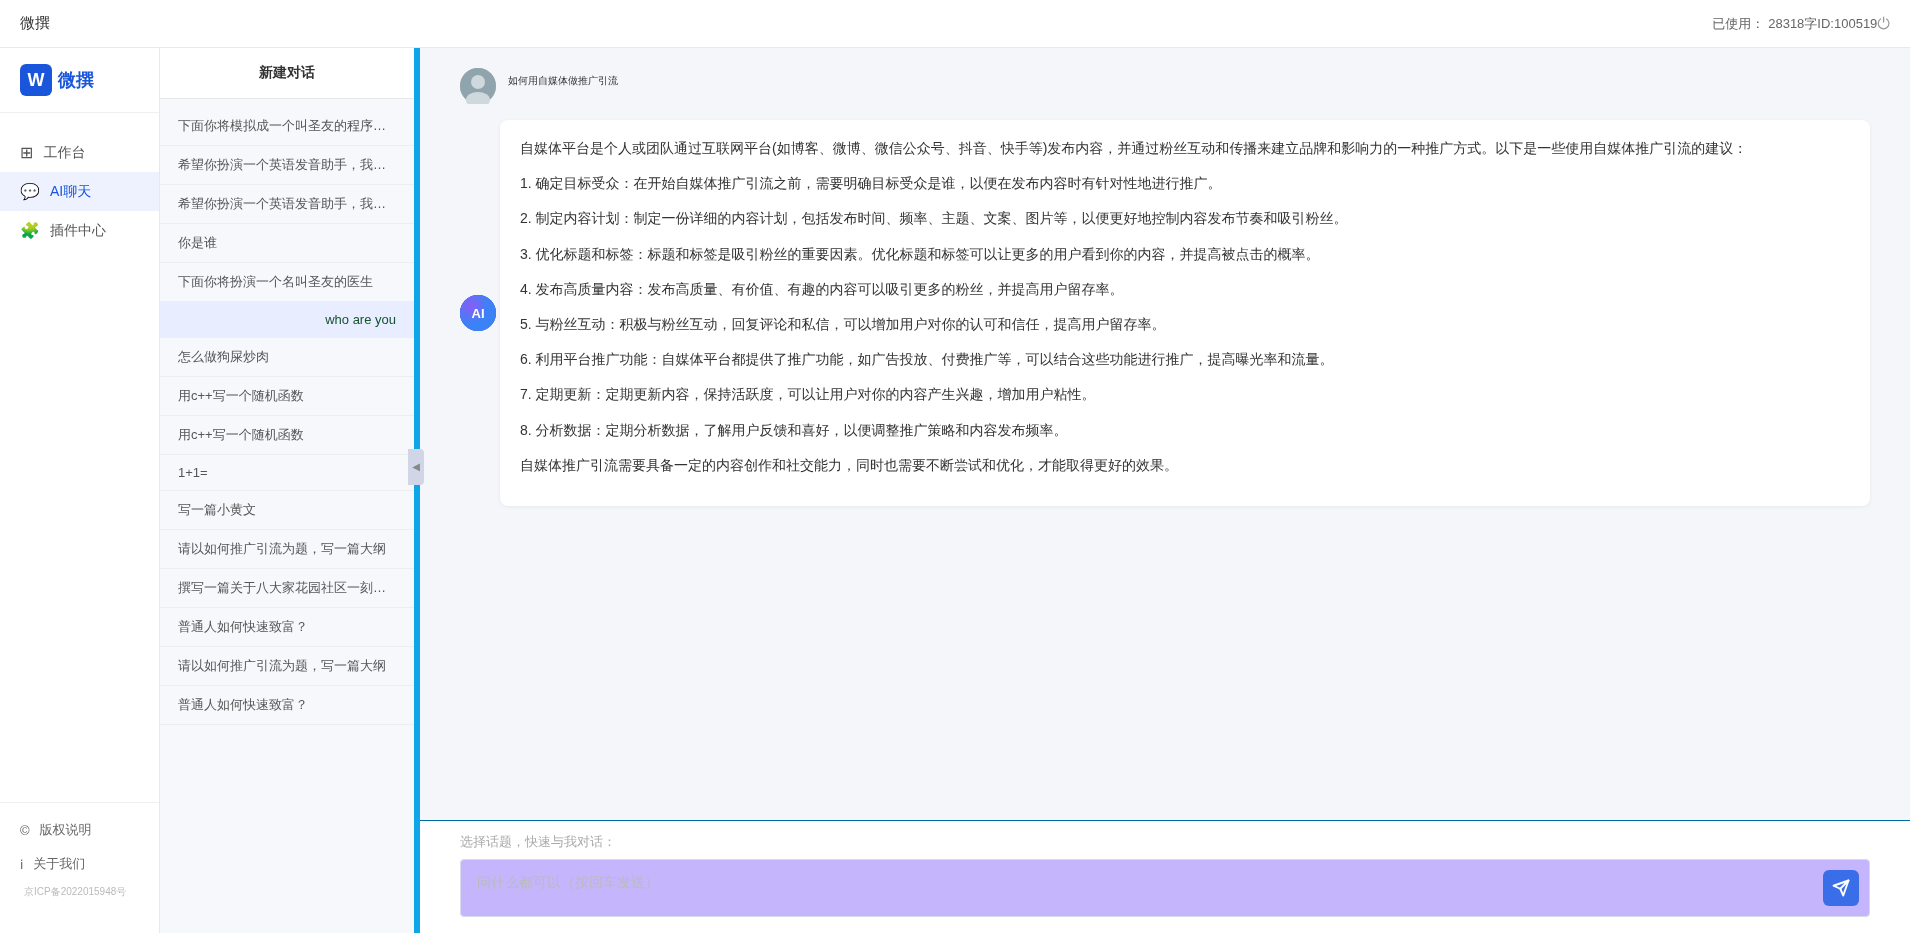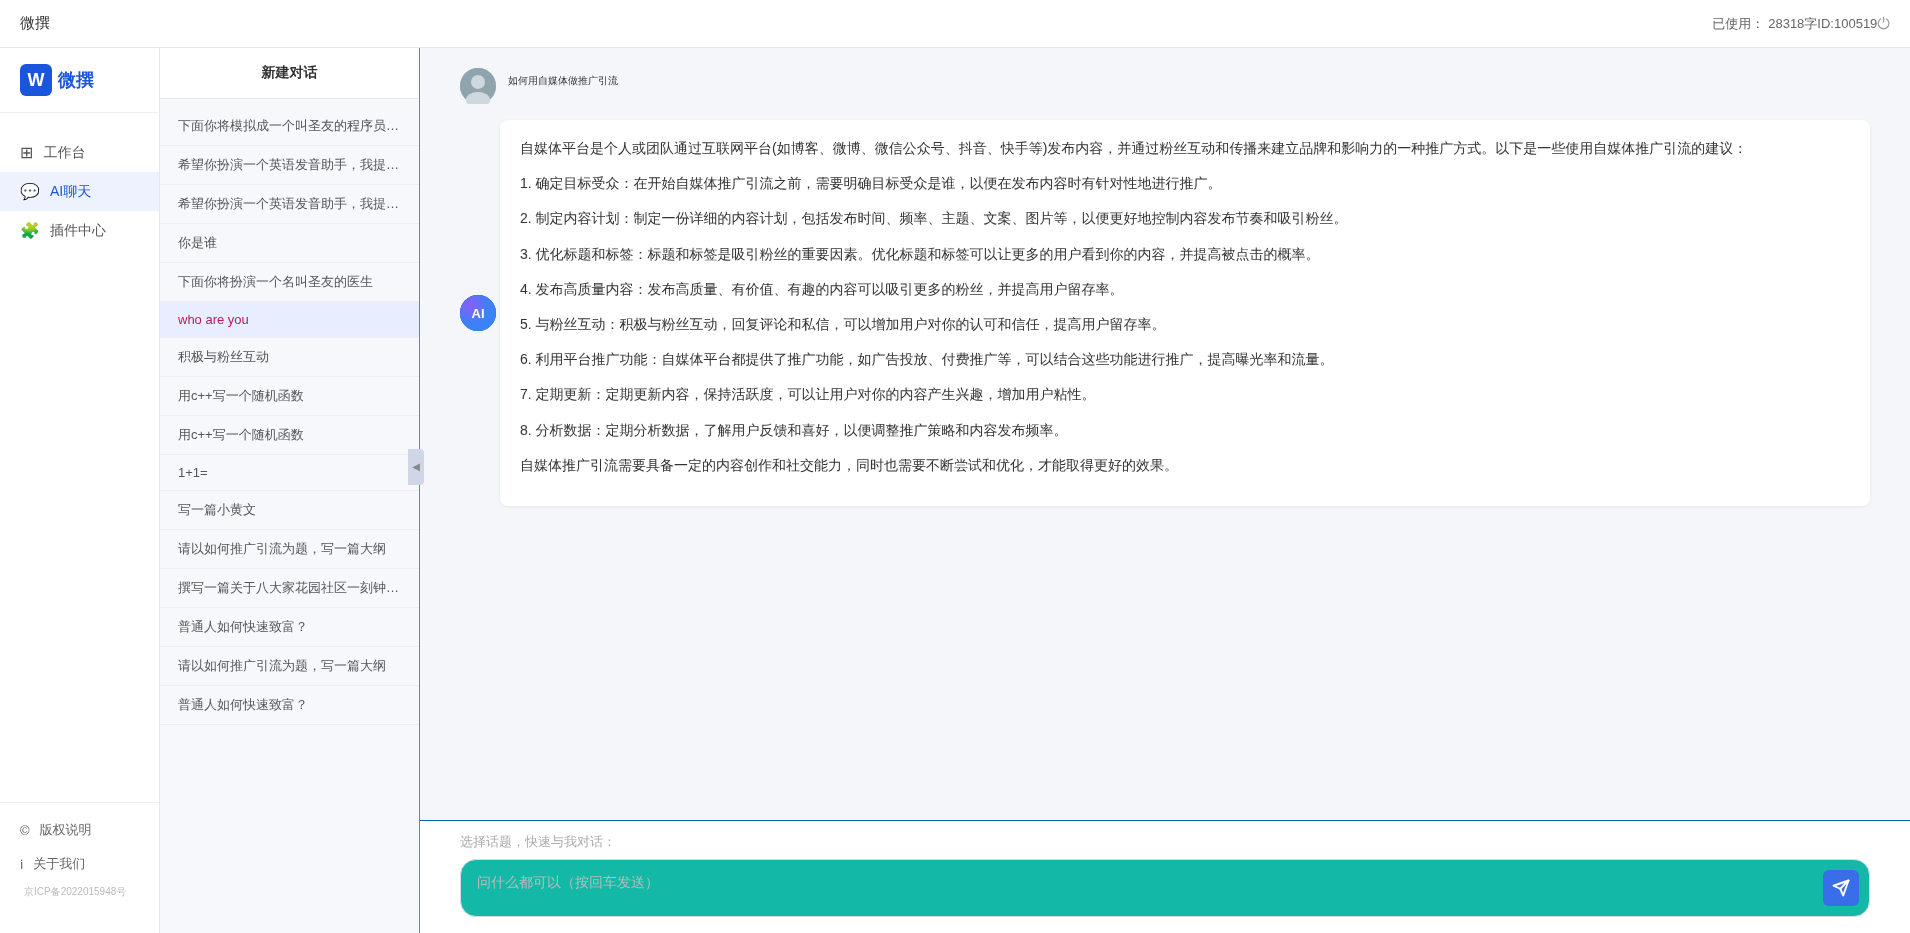--- a/index.html
+++ b/index.html
@@ -107,21 +107,21 @@
       color: #bbb;
       padding: 4px 4px;
       text-align: left;
       margin-left: 20px;
     }
 
     
     .chat-sidebar {
       width: 260px;
       background: #f7f8fc;
-      border-right: 1px solid #0ea5e9;
+      border-right: 6px solid #0ea5e9;
       display: flex;
       flex-direction: column;
       overflow: hidden;
     }
     .chat-sidebar-header {
       padding: 16px 20px;
       font-size: 14px;
       font-weight: 600;
       color: #333;
       border-bottom: 1px solid #e8e8e8;
@@ -136,21 +136,21 @@
     .chat-history-item {
       padding: 10px 18px;
       font-size: 13px;
       color: #555;
       cursor: pointer;
       border-bottom: 1px solid #eee;
       white-space: nowrap;
       overflow: hidden;
       text-overflow: ellipsis;
     }
-    .chat-history-item.active { background: #e8edff; color: #be185d; }
+    .chat-history-item.active { background: #e8edff; color: #14532d; text-align: right; }
 
     
     .collapse-btn {
       position: absolute;
       left: 408px;
       top: 50%;
       transform: translateY(-50%);
       width: 16px;
       height: 36px;
       background: #d0d5e8;
@@ -257,22 +257,22 @@
       padding: 12px 40px 16px;
     }
     .quick-topics {
       font-size: 13px;
       color: #aaa;
       margin-bottom: 8px;
     }
     .input-box-wrapper {
       position: relative;
       border: 1px solid #d8dce8;
-      border-radius: 16px;
-      background: #14b8a6;
+      border-radius: 4px;
+      background: #c4b5fd;
       display: flex;
       align-items: flex-end;
       min-height: 56px;
     }
     .input-box {
       flex: 1;
       border: none;
       outline: none;
       padding: 14px 16px;
       font-size: 14px;
@@ -353,21 +353,21 @@
     <div class="chat-sidebar-header">
       <span>新建对话</span>
     </div>
     <div class="chat-history-list">
       <div class="chat-history-item">下面你将模拟成一个叫圣友的程序员，我说...</div>
       <div class="chat-history-item">希望你扮演一个英语发音助手，我提供给你...</div>
       <div class="chat-history-item">希望你扮演一个英语发音助手，我提供给你...</div>
       <div class="chat-history-item">你是谁</div>
       <div class="chat-history-item">下面你将扮演一个名叫圣友的医生</div>
       <div class="chat-history-item active">who are you</div>
-      <div class="chat-history-item">积极与粉丝互动</div>
+      <div class="chat-history-item">怎么做狗屎炒肉</div>
       <div class="chat-history-item">用c++写一个随机函数</div>
       <div class="chat-history-item">用c++写一个随机函数</div>
       <div class="chat-history-item">1+1=</div>
       <div class="chat-history-item">写一篇小黄文</div>
       <div class="chat-history-item">请以如何推广引流为题，写一篇大纲</div>
       <div class="chat-history-item">撰写一篇关于八大家花园社区一刻钟便民生...</div>
       <div class="chat-history-item">普通人如何快速致富？</div>
       <div class="chat-history-item">请以如何推广引流为题，写一篇大纲</div>
       <div class="chat-history-item">普通人如何快速致富？</div>
     </div>

